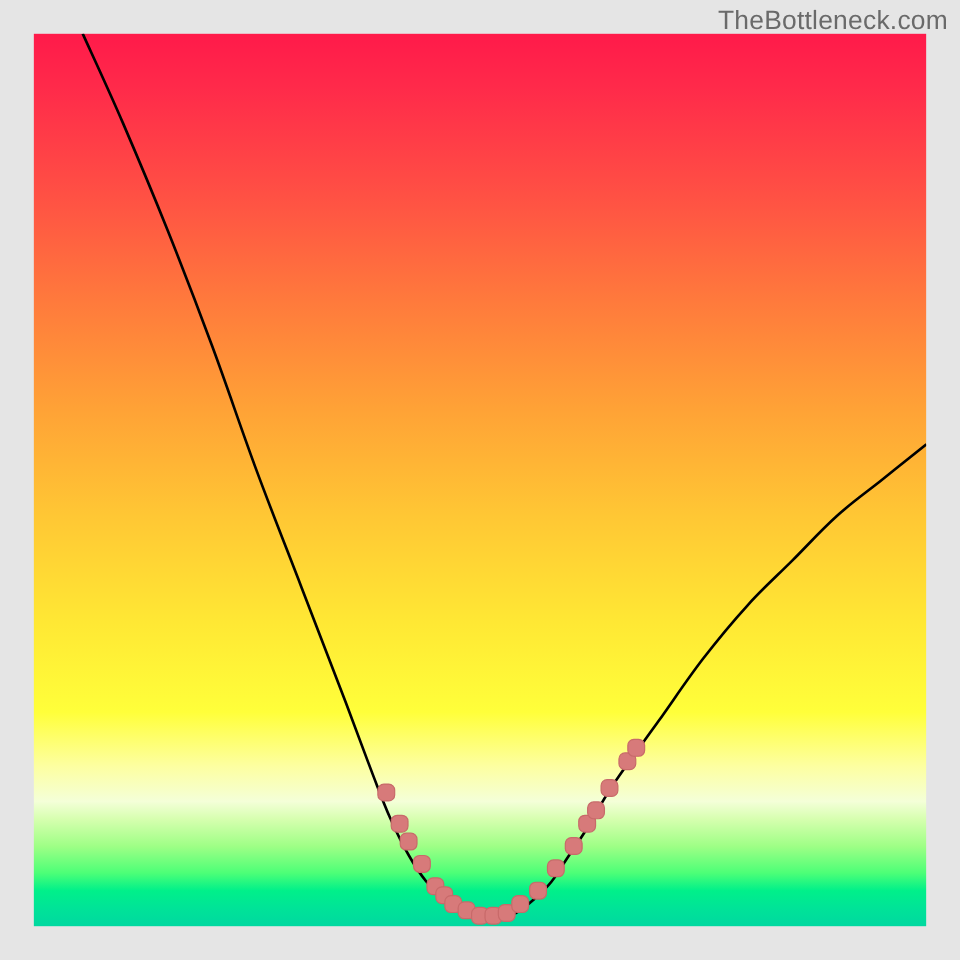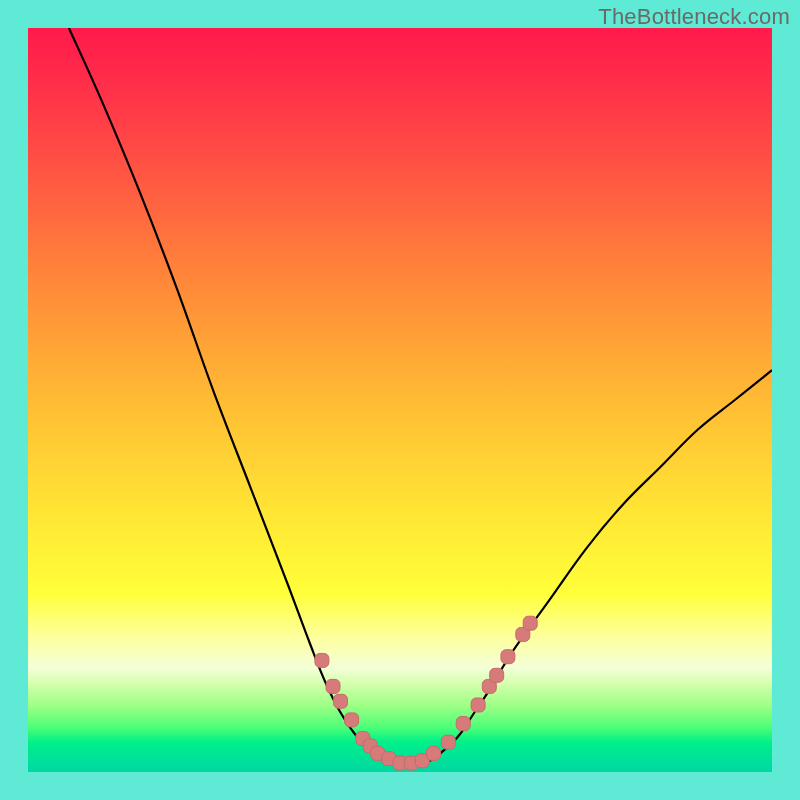--- a/index.html
+++ b/index.html
@@ -10,21 +10,21 @@
     background: #000;
     overflow: hidden;
     font-family: Arial, Helvetica, sans-serif;
   }
   .frame {
     position: absolute;
     top: 0;
     left: 0;
     width: 800px;
     height: 800px;
-    background: #5eead4;
+    background: #e5e5e5;
   }
   .plot-area {
     position: absolute;
     top: 28px;
     left: 28px;
     width: 744px;
     height: 744px;
     overflow: hidden;
   }
   .gradient {

